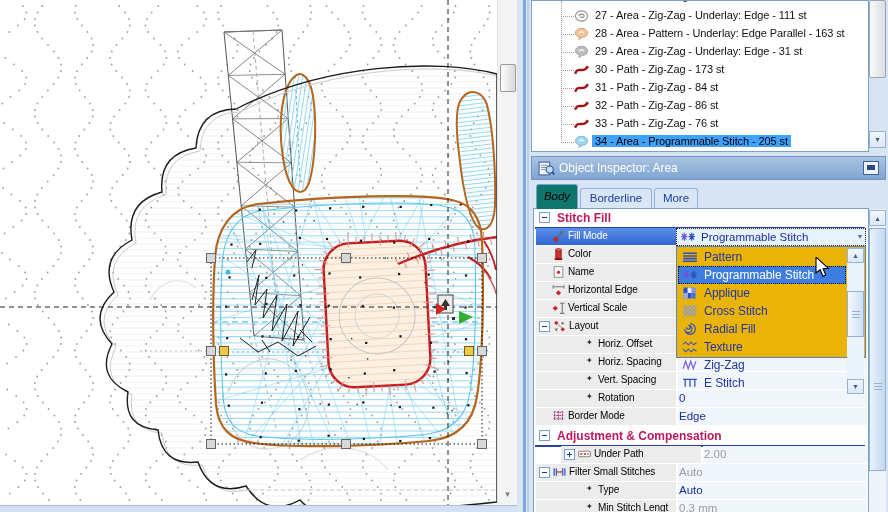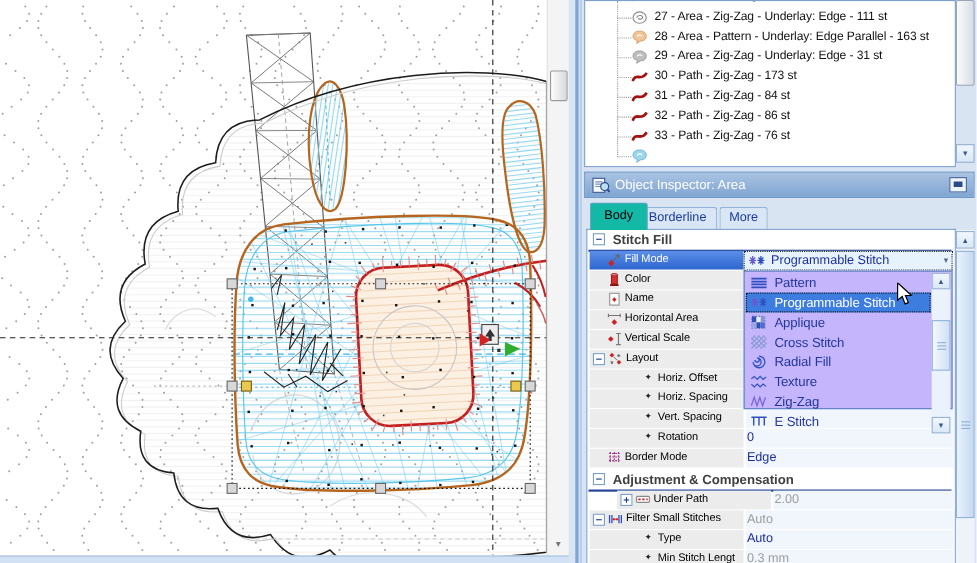--- a/index.html
+++ b/index.html
@@ -28,47 +28,47 @@
   .sbtn{background:linear-gradient(180deg,#f2f7fd,#d9e7f7);border:1px solid #96b2d4;box-sizing:border-box;color:#3a5a8c;font-size:8px;text-align:center;}
   #list-vdown{left:869px;top:131px;width:17px;height:17px;line-height:16px;}
   
   #insp-title{left:531px;top:156px;width:355px;height:24px;background:linear-gradient(180deg,#aac3e2,#7fa5d2);border:1px solid #6f97c8;box-sizing:border-box;}
   #insp-title .t{position:absolute;left:27px;top:4px;color:#fff;font-size:12px;}
   #insp-title .ticon{position:absolute;left:6px;top:3px;}
   #min-btn{position:absolute;right:6px;top:4px;width:16px;height:14px;background:#eef4fc;border:1px solid #44609a;box-sizing:border-box;}
   #min-btn i{position:absolute;left:3px;top:3px;width:8px;height:5px;background:#2a4a8a;}
   
   .tab{position:absolute;font-size:11.5px;text-align:center;box-sizing:border-box;}
-  #tab-body{left:536px;top:184px;width:53px;height:25px;background:#14b8a6;border:1px solid #7aa0cc;border-bottom:none;border-radius:3px 3px 0 0;color:#000;line-height:23px;z-index:3;}
+  #tab-body{left:536px;top:184px;width:42px;height:25px;background:#0f766e;border:1px solid #7aa0cc;border-bottom:none;border-radius:3px 3px 0 0;color:#000;line-height:23px;z-index:3;font-style:italic;}
   #tab-borderline{left:580px;top:188px;width:72px;height:21px;background:#d9e6f6;border:1px solid #93b4da;border-bottom:none;border-radius:3px 3px 0 0;color:#1b3c9c;line-height:19px;}
   #tab-more{left:654px;top:188px;width:44px;height:21px;background:#d9e6f6;border:1px solid #93b4da;border-bottom:none;border-radius:3px 3px 0 0;color:#1b3c9c;line-height:19px;}
   
   #content-box{left:533px;top:208px;width:336px;height:304px;background:#fff;border:1px solid #7aa0cc;border-bottom:none;box-sizing:border-box;overflow:hidden;}
   .sec-hdr{position:absolute;left:1px;width:330px;height:18px;background:#fff;border-bottom:2px solid #27459a;}
-  .sec-hdr .st{position:absolute;left:22px;top:2px;font-size:12px;font-weight:bold;color:#404040;white-space:nowrap;}
+  .sec-hdr .st{position:absolute;left:22px;top:2px;font-size:12px;font-weight:bold;color:#be185d;white-space:nowrap;}
   .expander{position:absolute;width:11px;height:11px;background:#fff;border:1px solid #7aa0cc;box-sizing:border-box;}
   .expander .h{position:absolute;left:2px;top:4px;width:5px;height:1px;background:#16368f;}
   .expander .v{position:absolute;left:4px;top:2px;width:1px;height:5px;background:#16368f;}
   .prow{position:absolute;left:1px;width:332px;height:18px;}
   .pcell{position:absolute;left:1px;top:0;width:140px;height:17px;background:#ececec;}
   .pcell.sel{background:linear-gradient(180deg,#5b8fe8,#2f66cf);}
   .pcell .plabel{position:absolute;top:2px;font-size:10px;color:#000;white-space:nowrap;letter-spacing:-0.1px;}
   .pcell.sel .plabel{color:#fff;}
   .pcell .picon{position:absolute;top:1px;width:15px;height:14px;}
   .pcell .bullet{position:absolute;left:50px;top:2px;font-size:8px;color:#222;}
   .vcell{position:absolute;left:143px;top:0;width:189px;height:17px;background:#f1f6fd;}
   .vcell .vtext{position:absolute;left:1px;top:2px;font-size:11.5px;color:#1b2f9e;white-space:nowrap;}
   .vcell .vtext.muted{color:#9c9c9c;}
   
   #combobox{position:absolute;left:142px;top:19px;width:190px;height:18px;background:#e7f3fc;border:1px dotted #222;box-sizing:border-box;z-index:4;}
   #combobox .cicon{position:absolute;left:3px;top:1px;width:16px;height:14px;}
   #combobox .cval{position:absolute;left:24px;top:2px;font-size:11.5px;color:#1b2f9e;white-space:nowrap;}
   #combobox .carr{position:absolute;right:3px;top:3px;font-size:8px;color:#5a6a8a;}
   
-  #popup{position:absolute;left:142px;top:37px;width:190px;height:126px;background:#c4b5fd;border:1px solid #5a82c0;box-sizing:border-box;z-index:6;}
+  #popup{position:absolute;left:142px;top:37px;width:190px;height:112px;background:#eab308;border:1px solid #5a82c0;box-sizing:border-box;z-index:6;}
   .ditem{position:absolute;left:1px;width:168px;height:18px;}
   .ditem .dicon{position:absolute;left:4px;top:2px;width:16px;height:14px;}
   .ditem .dlabel{position:absolute;left:26px;top:2px;font-size:12px;color:#23379c;white-space:nowrap;letter-spacing:-0.1px;}
   .ditem.hl{background:#3d7de0;outline:1px dotted #111;outline-offset:-1px;}
   .ditem.hl .dlabel{color:#fff;}
   #popup-sb{position:absolute;left:170px;top:1px;width:17px;height:146px;background:#eaf2fc;}
   #popup-up{position:absolute;left:170px;top:1px;width:17px;height:15px;line-height:14px;}
   #popup-dn{position:absolute;left:170px;top:132px;width:17px;height:15px;line-height:14px;}
   #popup-th{position:absolute;left:170px;top:44px;width:17px;height:46px;background:linear-gradient(90deg,#f4f9fe,#cfe0f5);border:1px solid #8fb0d8;box-sizing:border-box;}
   .grip{position:absolute;left:4px;width:8px;height:1px;background:#8fb0d8;}
@@ -1738,20 +1738,21 @@
         <span class="llabel">33 - Path - Zig-Zag - 76 st</span>
       </div>
       <div class="list-row sel" style="top: 132px;">
         <span class="stub"></span>
         <span class="licon">
           <svg width="15" height="14" viewBox="0 0 14 13">
             <path d="M7 1.2 C10.4 1.2 12.6 3 12.6 5.6 C12.6 8 10.6 9.6 7.8 9.6 L4.4 11.6 L5.2 9.2 C2.8 8.6 1.4 7.4 1.4 5.6 C1.4 3 3.6 1.2 7 1.2 Z" fill="#9ed6ec" stroke="#6ab4d8" stroke-width="0.8"></path>
             <path d="M5 5.8 C5.4 4.2 8.6 4 9 5.6" stroke="#fff" stroke-width="1" fill="none"></path>
           </svg>
         </span>
+        <span class="llabel">34 - Area - Programmable Stitch - 205 st</span>
       </div>
     </div>
   <div id="list-vthumb" class="abs"></div>
   <div id="list-vdown" class="abs sbtn">▾</div>
 
   <div id="insp-title" class="abs">
     <span class="ticon icon-wrap">
         <svg width="17" height="17" viewBox="0 0 16 16">
           <rect x="1" y="2" width="10" height="12" fill="#f6f9fd" stroke="#44609a"></rect>
           <path d="M3 5 h6 M3 7 h6 M3 9 h4" stroke="#7a90b8"></path>
@@ -1816,21 +1817,21 @@
         </div>
       </div>
       <div class="prow" style="top: 73px;">
         <div class="pcell">
           <span class="picon" style="left: 15px;">
             <svg width="15" height="14" viewBox="0 0 14 13">
               <path d="M2 2 v3 M12 2 v3 M2 3.5 h10" stroke="#777" fill="none"></path>
               <polygon points="7,6.8 9.4,9.2 7,11.6 4.6,9.2" fill="#cc2222"></polygon>
             </svg>
           </span>
-          <span class="plabel" style="left: 32px;">Horizontal Area</span>
+          <span class="plabel" style="left: 32px;">Horizontal Edge</span>
         </div>
         <div class="vcell">
           <span class="vtext"></span>
         </div>
       </div>
       <div class="prow" style="top: 91px;">
         <div class="pcell">
           <span class="picon" style="left: 15px;">
             <svg width="15" height="14" viewBox="0 0 14 13">
               <polygon points="4,4.3 6.4,6.7 4,9.1 1.6,6.7" fill="#cc2222"></polygon>

